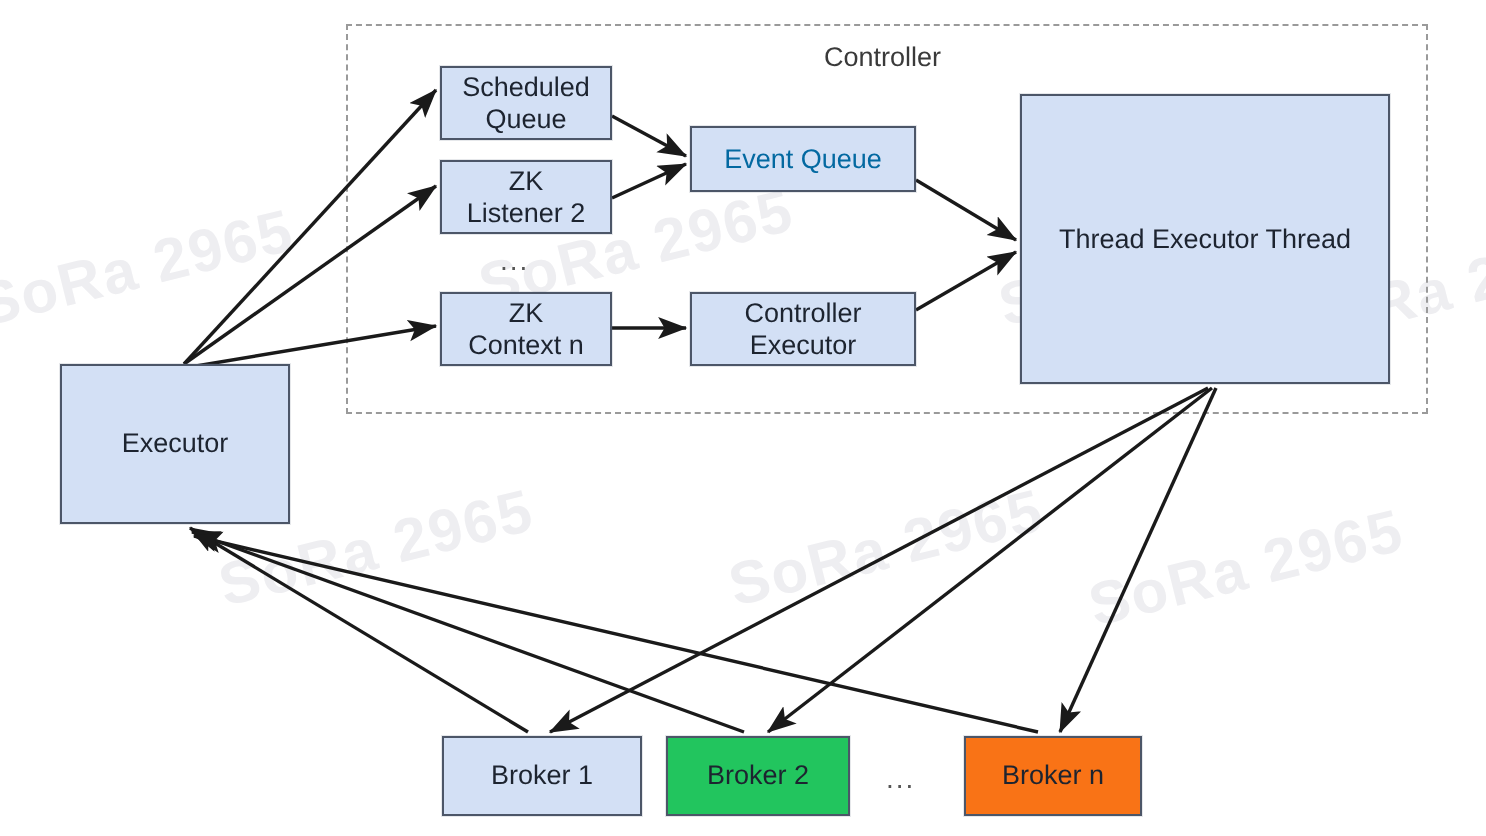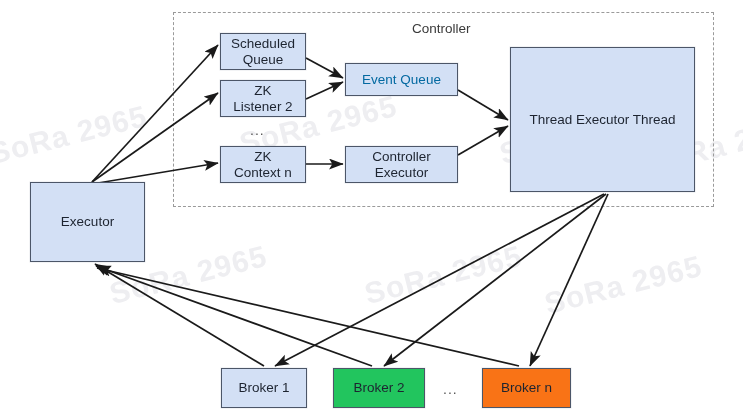--- a/index.html
+++ b/index.html
@@ -165,21 +165,21 @@
         <div>
           <span>Controller</span>
           <span>Executor</span>
         </div>
       </div>
       <div class="node" style="left: 510px; top: 47px; width: 185px; height: 145px; background: rgb(211, 224, 245); border-color: rgb(76, 86, 104); color: rgb(29, 36, 48);">
         <div>
           <span>Thread Executor Thread</span>
         </div>
       </div>
-      <div class="node" style="left: 221px; top: 368px; width: 86px; height: 40px; background: rgb(211, 224, 245); border-color: rgb(76, 86, 104); color: rgb(29, 36, 48);">
+      <div class="node" style="left: 221px; top: 368px; width: 100px; height: 40px; background: rgb(211, 224, 245); border-color: rgb(76, 86, 104); color: rgb(29, 36, 48);">
         <div>
           <span>Broker 1</span>
         </div>
       </div>
       <div class="node" style="left: 333px; top: 368px; width: 92px; height: 40px; background: #22c55e; border-color: rgb(76, 86, 104); color: rgb(29, 36, 48);">
         <div>
           <span>Broker 2</span>
         </div>
       </div>
       <div class="node" style="left: 482px; top: 368px; width: 89px; height: 40px; background: #f97316; border-color: rgb(76, 86, 104); color: rgb(29, 36, 48);">

